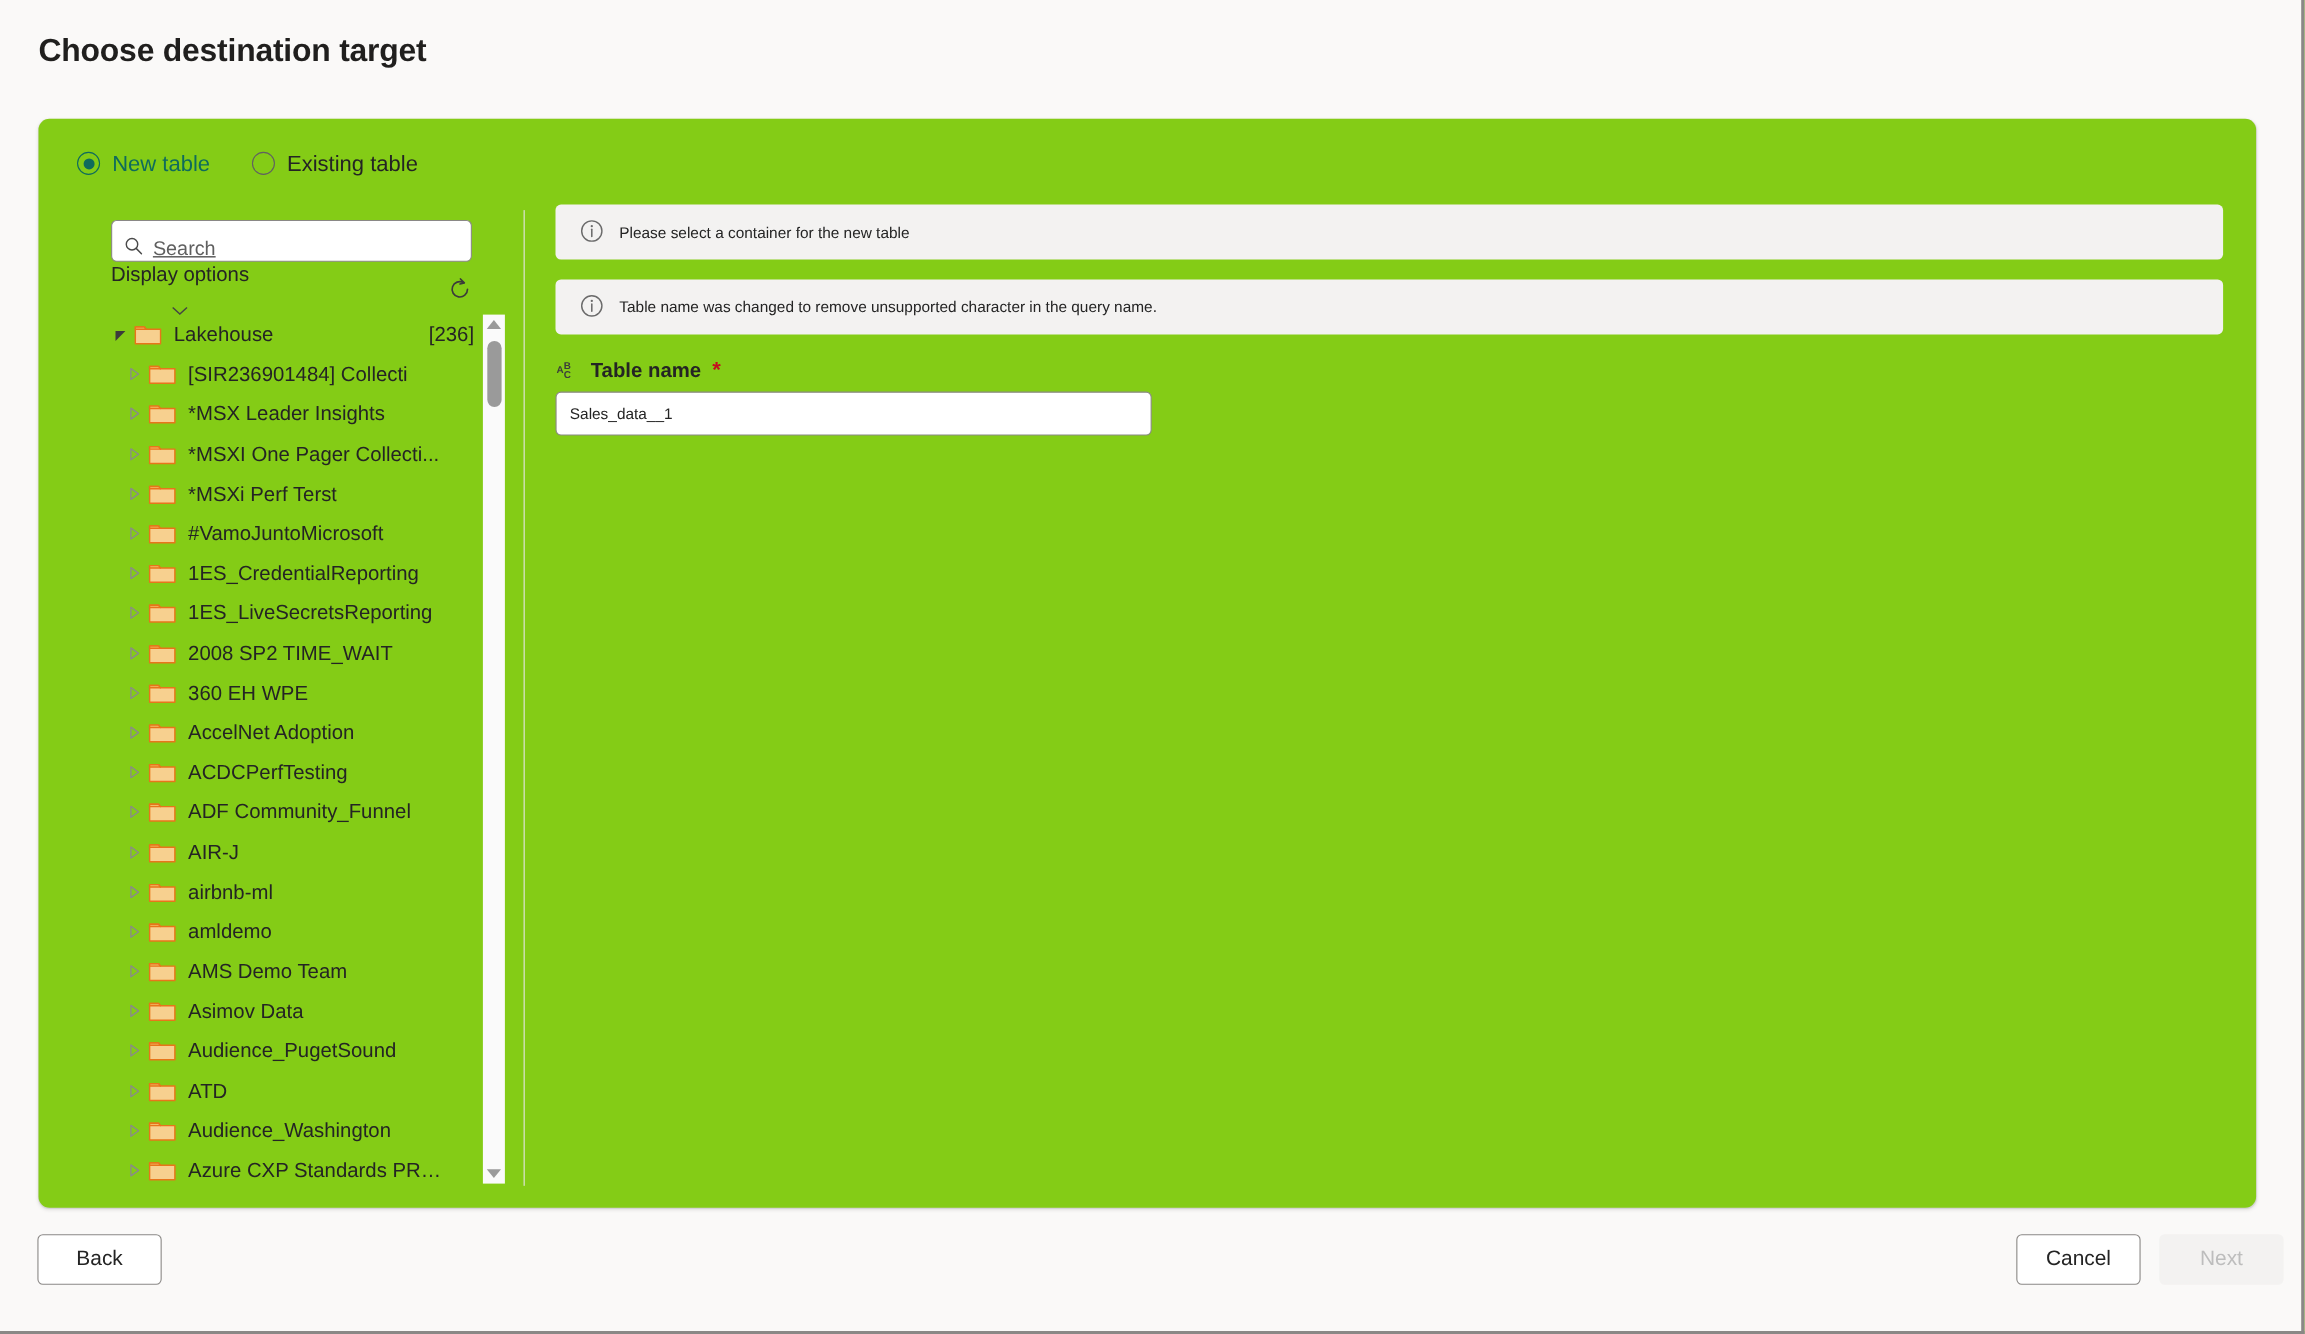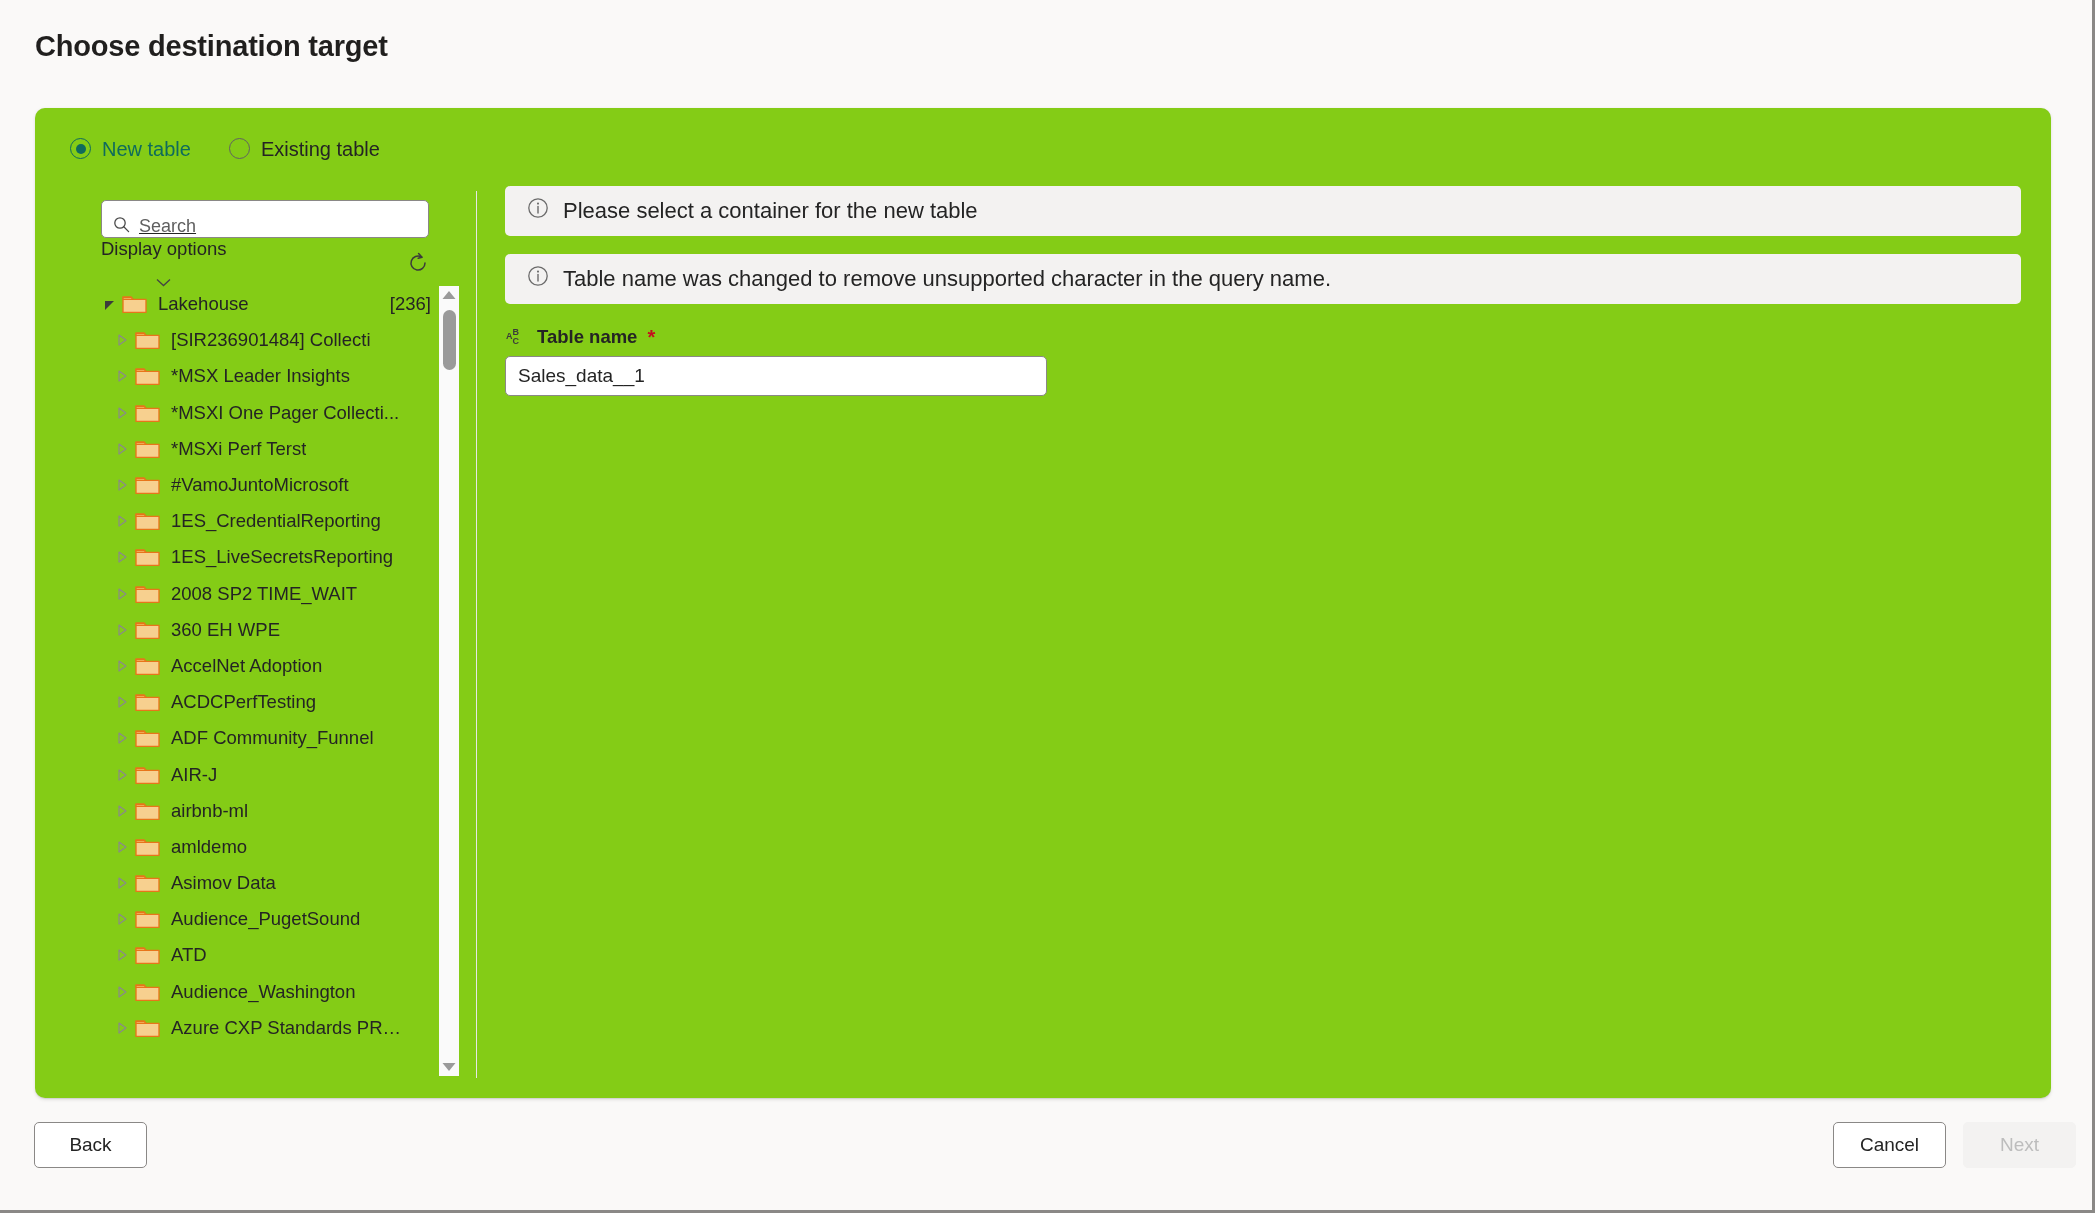--- a/index.html
+++ b/index.html
@@ -244,21 +244,21 @@
   }
   .msg-bar {
     background: #f3f2f1;
     border-radius: 5px;
     height: 50px;
     display: flex;
     align-items: center;
     gap: 14px;
     padding: 0 22px;
     box-sizing: border-box;
-    font-size: 22px;
+    font-size: 14px;
     color: #242424;
     margin-bottom: 18px;
   }
   .msg-bar:first-child { margin-top: 2px; }
 
   .field-block { margin-top: 22px; }
   .field-label-row {
     display: flex;
     align-items: center;
     gap: 9px;
@@ -282,21 +282,21 @@
   }
   .text-input {
     width: 542px;
     height: 40px;
     border: 1px solid #8a8886;
     border-radius: 5px;
     box-sizing: border-box;
     display: flex;
     align-items: center;
     padding: 0 12px;
-    font-size: 19px;
+    font-size: 14px;
     color: #242424;
     background: #fff;
     cursor: text;
   }
 
   
   .footer {
     position: absolute;
     left: 0;
     top: 1122px;
@@ -614,20 +614,34 @@
               <svg width="11" height="12" viewBox="0 0 11 12">
                 <polygon points="2,1 9,6 2,11" fill="none" stroke="#8a8a8a" stroke-width="1.2" stroke-linejoin="round"></polygon>
               </svg>
             </span>
             <span class="folder">
               <svg width="25" height="20" viewBox="0 0 25 20">
                 <path d="M1 3.2 h8.2 l1.6 2.1 H24 V18.4 H1 Z" fill="#f7d08f" stroke="#e8751a" stroke-width="1.35" stroke-linejoin="round"></path>
                 <path d="M1 3.2 h8.2 l1.6 2.1 H1 Z" fill="#f2bd6a" stroke="#e8751a" stroke-width="1.35" stroke-linejoin="round"></path>
               </svg>
             </span>
+            <span class="tree-label">AMS Demo Team</span>
+          </div>
+          <div class="tree-row child">
+            <span class="twisty">
+              <svg width="11" height="12" viewBox="0 0 11 12">
+                <polygon points="2,1 9,6 2,11" fill="none" stroke="#8a8a8a" stroke-width="1.2" stroke-linejoin="round"></polygon>
+              </svg>
+            </span>
+            <span class="folder">
+              <svg width="25" height="20" viewBox="0 0 25 20">
+                <path d="M1 3.2 h8.2 l1.6 2.1 H24 V18.4 H1 Z" fill="#f7d08f" stroke="#e8751a" stroke-width="1.35" stroke-linejoin="round"></path>
+                <path d="M1 3.2 h8.2 l1.6 2.1 H1 Z" fill="#f2bd6a" stroke="#e8751a" stroke-width="1.35" stroke-linejoin="round"></path>
+              </svg>
+            </span>
             <span class="tree-label">Asimov Data</span>
           </div>
           <div class="tree-row child">
             <span class="twisty">
               <svg width="11" height="12" viewBox="0 0 11 12">
                 <polygon points="2,1 9,6 2,11" fill="none" stroke="#8a8a8a" stroke-width="1.2" stroke-linejoin="round"></polygon>
               </svg>
             </span>
             <span class="folder">
               <svg width="25" height="20" viewBox="0 0 25 20">

